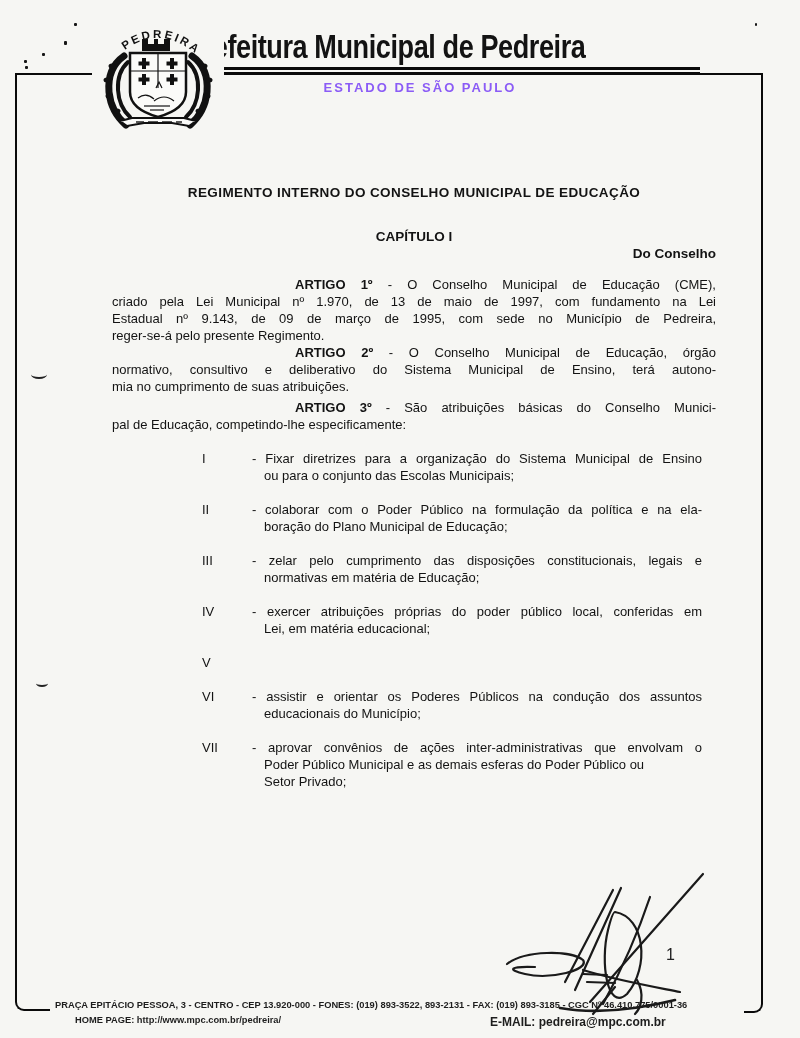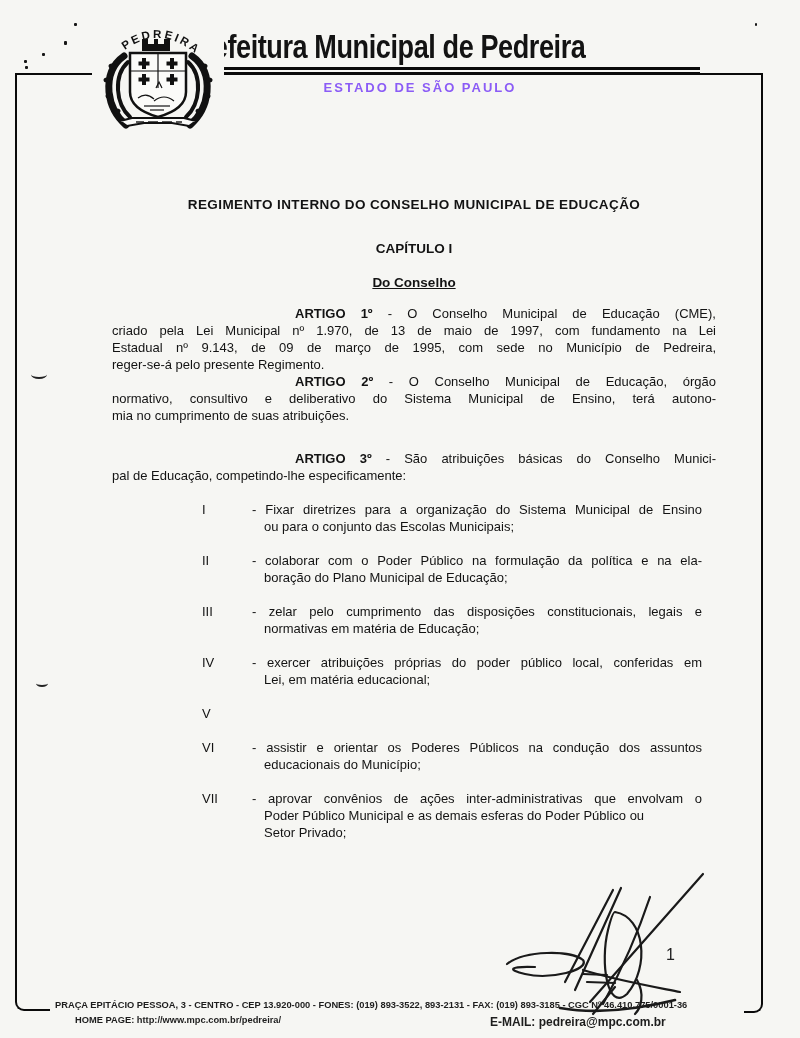--- a/index.html
+++ b/index.html
@@ -21,25 +21,25 @@
   .brand{position:absolute;left:185px;top:28px;width:518px;z-index:2;}
   .brand-title{font-size:33px;font-weight:bold;letter-spacing:-.5px;white-space:nowrap;
     transform:scaleX(.82);transform-origin:0 50%;line-height:38px;}
   .brand-rule{margin-top:1px;width:515px;}
   .brand-rule .r1{height:3px;background:#0a0a0a;}
   .brand-rule .r2{height:2px;background:#0a0a0a;margin-top:2px;}
   .brand-sub{width:470px;text-align:center;margin-top:6px;font-size:13px;
     letter-spacing:2px;color:#8b5cf6;font-weight:bold;}
   
   .content{position:absolute;left:112px;top:172px;width:604px;font-size:13px;line-height:17px;z-index:2;}
-  .doc-title{margin-top:24px;text-align:center;font-weight:bold;font-size:13.5px;letter-spacing:.4px;}
+  .doc-title{margin-top:12px;text-align:center;font-weight:bold;font-size:13.5px;letter-spacing:.4px;}
   .chap{margin-top:27px;text-align:center;font-weight:bold;font-size:13.5px;}
-  .chapsub{margin-top:17px;text-align:center;font-weight:bold;font-size:13.5px;text-decoration:underline;}
+  .chapsub{margin-top:0;text-align:right;font-weight:bold;font-size:13.5px;}
   .art{margin:0;}
-  .art1{margin-top:14px;} .art2{} .art3{margin-top:26px;}
+  .art1{margin-top:14px;} .art2{} .art3{margin-top:4px;}
   .pline{text-align:justify;}
   .jl{text-align-last:justify;}
   .ll{text-align-last:left;}
   .fl{padding-left:183px;}
   .b{font-weight:bold;}
   .attr-list{margin-top:17px;padding-left:90px;}
   .item{display:flex;margin-bottom:17px;}
   .num{flex:0 0 50px;}
   .itext{width:450px;}
   .cont{padding-left:12px;text-align-last:left;}

